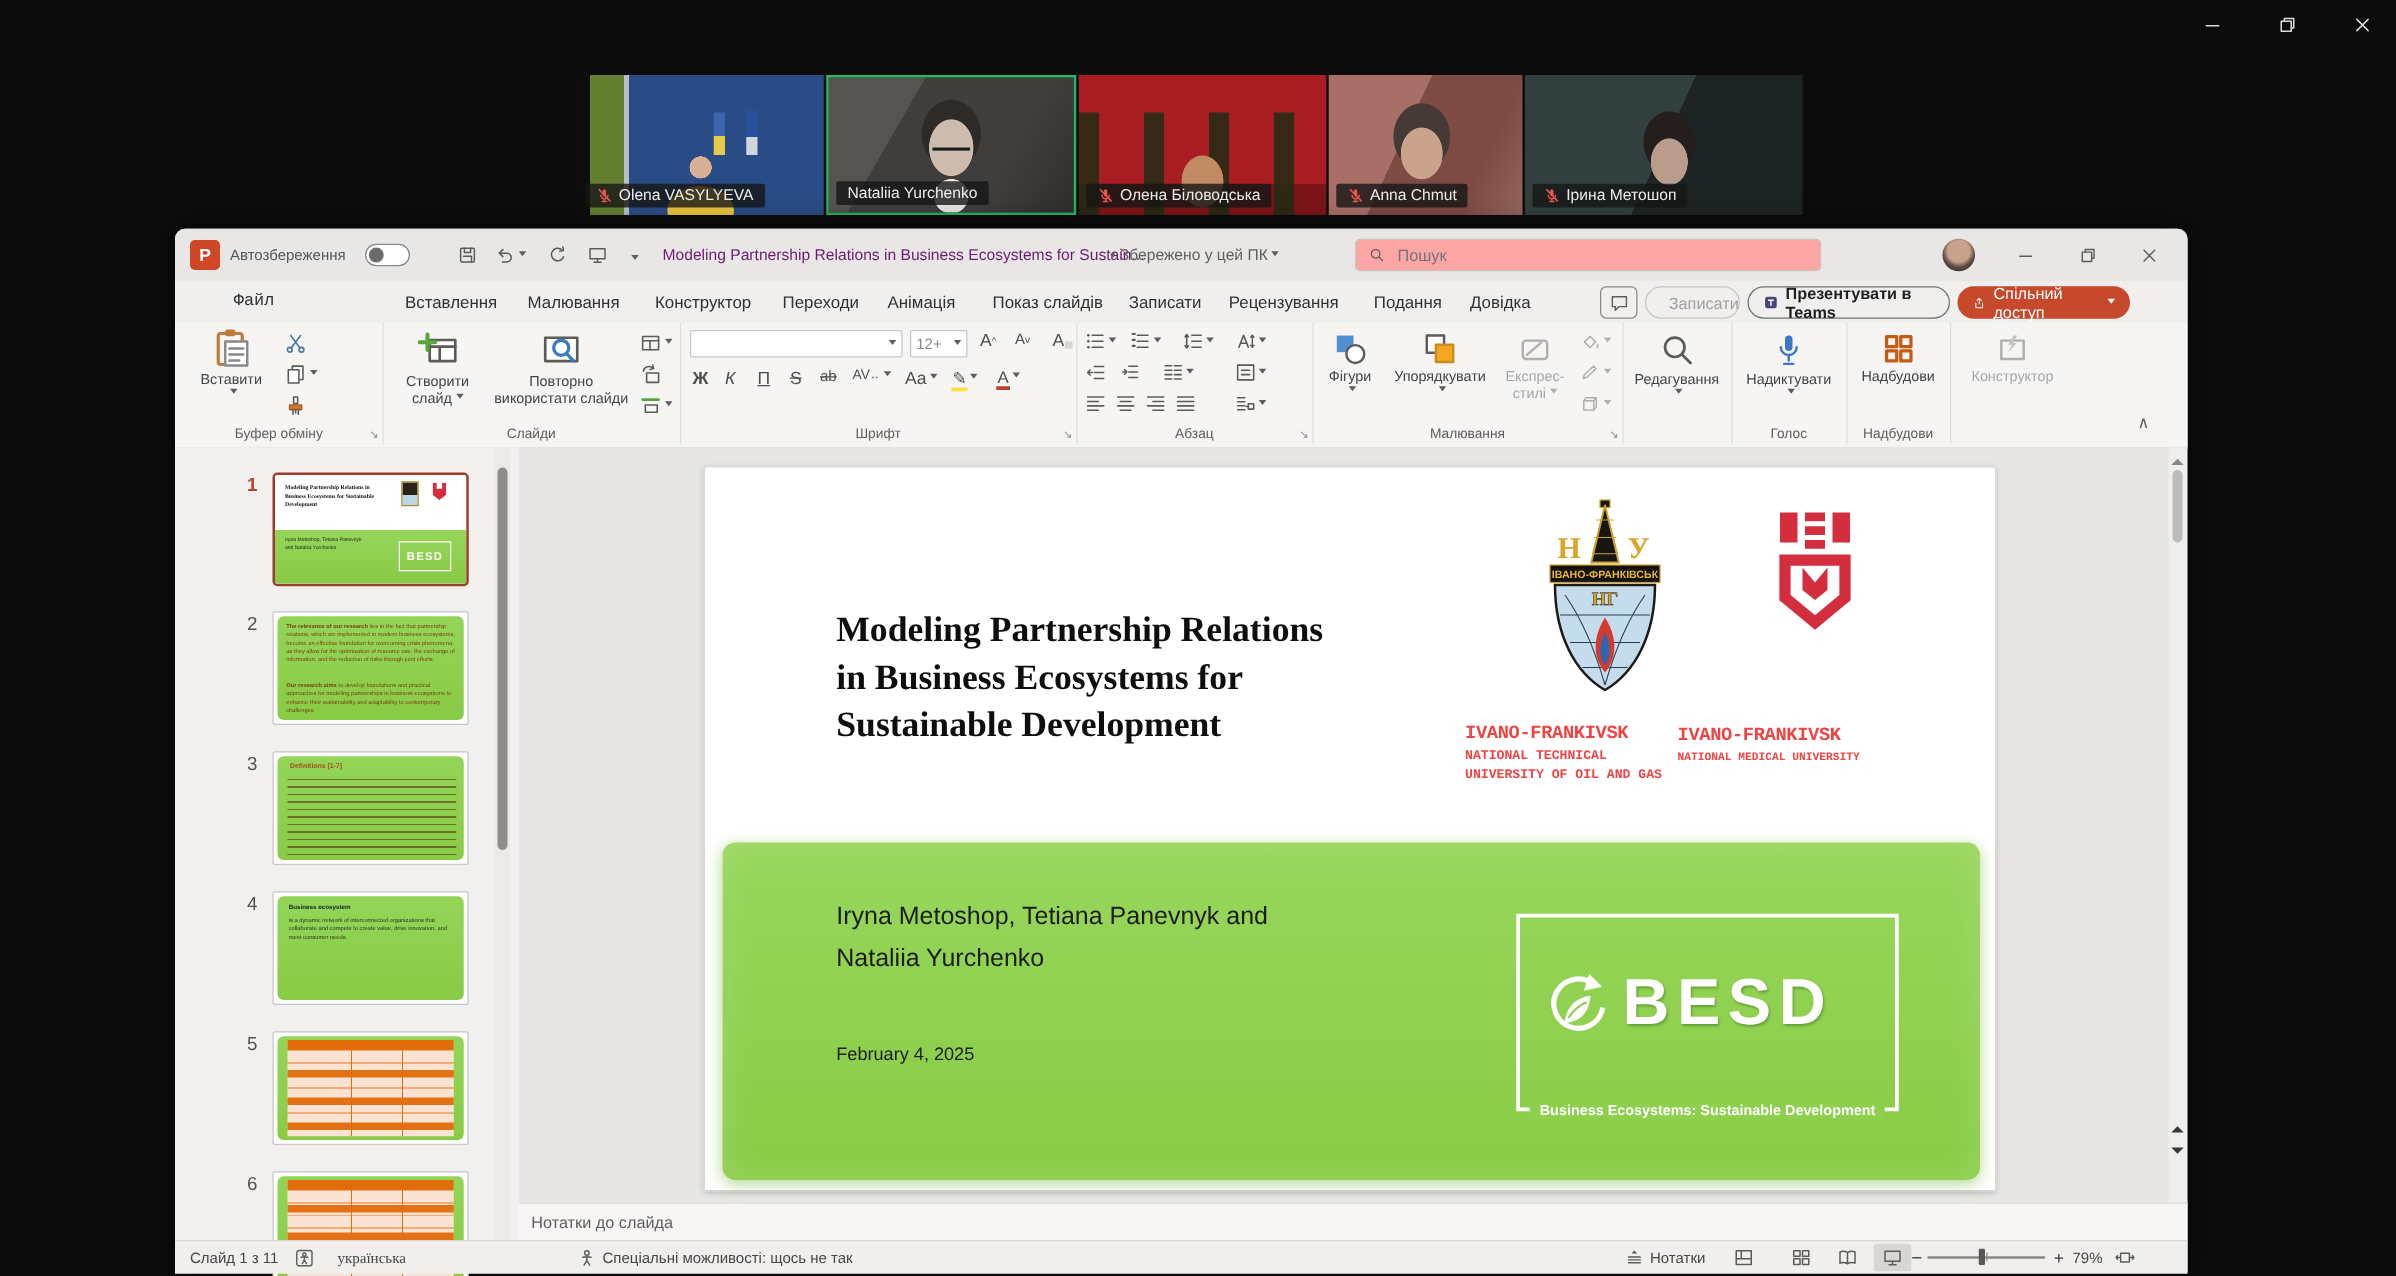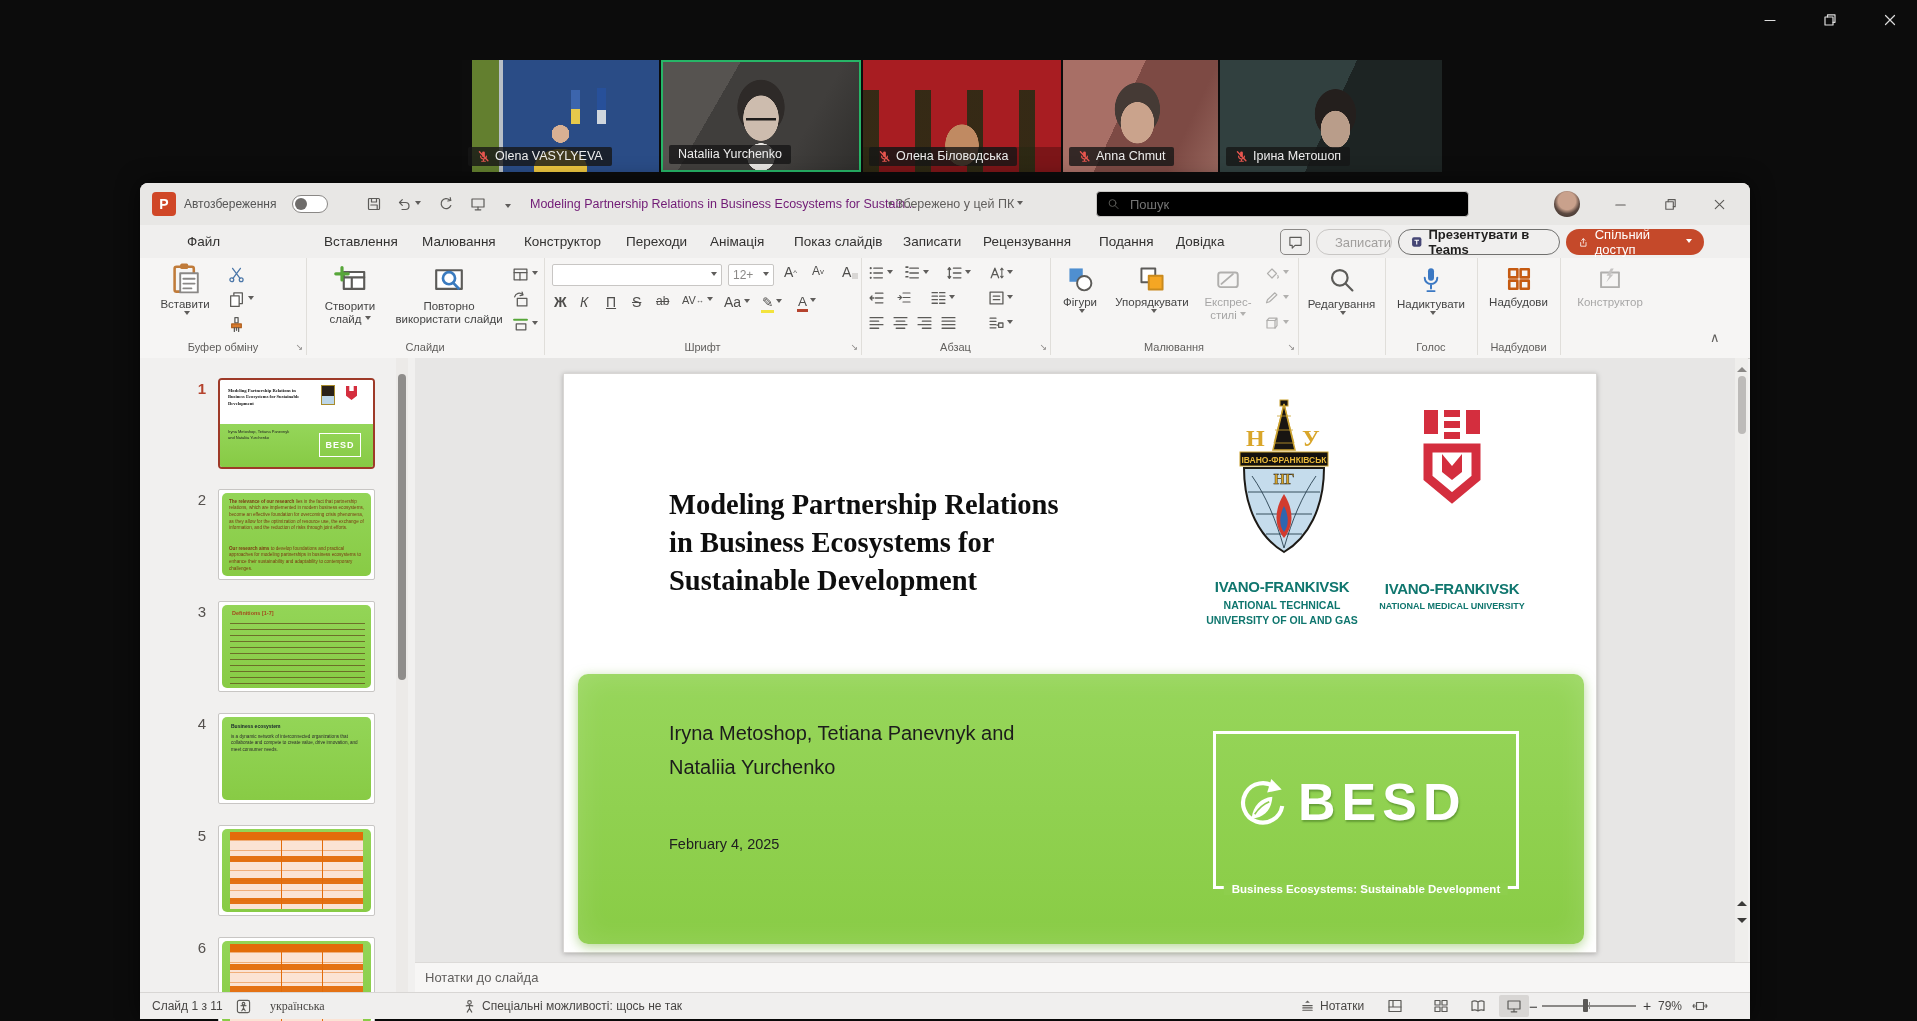--- a/index.html
+++ b/index.html
@@ -39,22 +39,22 @@
     radial-gradient(ellipse 21px 25px at 52% 48%, #241f1d 97%, transparent),
     linear-gradient(115deg,#31403f 0 50%,#1d2423 50%);}
   
   .ppwin{position:absolute;left:140px;top:183px;width:1610px;height:835px;background:#f3f2f1;
      border-radius:8px 8px 0 0;box-shadow:0 0 22px rgba(0,0,0,.6);font-size:12px;color:#3b3a39;}
   .tbar{position:absolute;left:0;top:0;width:100%;height:42px;background:#e8e7e5;border-radius:8px 8px 0 0;}
   .pplogo{position:absolute;left:12px;top:9px;width:24px;height:24px;border-radius:4px;background:#d04727;
      color:#fff;font-weight:bold;font-size:14px;display:flex;align-items:center;justify-content:center;}
   .toggle{position:absolute;width:34px;height:16px;border:1px solid #8a8886;border-radius:9px;background:#fff;}
   .toggle .knob{position:absolute;left:2px;top:2px;width:12px;height:12px;border-radius:50%;background:#6e6c6a;}
-  .searchbox{position:absolute;left:944px;top:8px;width:373px;height:26px;background:#000000;border:1px solid #c8c6c4;
-     border-radius:4px;display:flex;align-items:center;gap:8px;padding:0 10px;box-sizing:border-box;margin-left:12px;}
+  .searchbox{position:absolute;left:944px;top:8px;width:373px;height:26px;background:#fca5a5;border:1px solid #c8c6c4;
+     border-radius:4px;display:flex;align-items:center;gap:8px;padding:0 10px;box-sizing:border-box;}
   .searchin{border:0;outline:0;background:transparent;font-size:13px;color:#605e5c;width:100%;font-family:"Liberation Sans",sans-serif;}
   .wbtn{position:absolute;top:6px;width:46px;height:30px;display:flex;align-items:center;justify-content:center;}
   
   .mbar{position:absolute;left:0;top:42px;width:100%;height:33px;background:#f0efee;}
   .mtab{position:absolute;top:6px;font-size:13.5px;color:#323130;padding:3px 2px;}
   .mtab.active{font-weight:bold;}
   .mtab.active:after{content:"";position:absolute;left:0;right:0;bottom:-4px;height:3px;background:#b5432e;border-radius:2px;}
   .pill{position:absolute;top:4px;height:26px;border-radius:13px;display:flex;align-items:center;gap:6px;
      padding:0 12px;box-sizing:border-box;font-size:13px;}
   
@@ -86,21 +86,21 @@
      repeating-linear-gradient(to bottom,rgba(227,108,10,.45) 0 1px,transparent 1px 10px) 0 8px/100% 100% no-repeat,
      linear-gradient(90deg,transparent 0 38%,#e36c0a 38% calc(38% + 1px),transparent 0 69%,#e36c0a 69% calc(69% + 1px),transparent 0),
      linear-gradient(#e36c0a 0 8px,transparent 8px),#fbe3d4;}
   .tband{position:absolute;left:0;right:0;height:6px;background:#e36c0a;opacity:.95;}
   
   .canvas{position:absolute;left:275px;top:175px;width:1320px;height:604px;background:#e7e6e5;}
   .slide{position:absolute;left:423px;top:190px;width:1034px;height:580px;background:#fff;border:1px solid #d8d6d4;
      box-sizing:border-box;box-shadow:0 1px 5px rgba(0,0,0,.25);}
   .stitle{position:absolute;left:105px;top:112px;width:405px;font-family:"Liberation Serif",serif;
      font-weight:bold;font-size:28.5px;line-height:38px;color:#0e0e0e;}
-  .unicap{position:absolute;text-align:center;font-weight:bold;color:#0f766e;}
+  .unicap{position:absolute;font-weight:bold;color:#ef4444;font-family:Liberation Mono, monospace;}
   .gbox{position:absolute;left:14px;top:300px;width:1006px;height:270px;border-radius:10px;
      background:linear-gradient(180deg,#97d65b,#89cc45);
      box-shadow:0 3px 12px rgba(120,180,60,.55), inset 0 0 30px rgba(255,255,255,.15);}
   .authors{position:absolute;left:91px;top:42px;font-size:20px;line-height:34px;color:#1c1c1c;}
   .sdate{position:absolute;left:91px;top:162px;font-size:14.5px;color:#202020;}
   .besd{position:absolute;left:635px;top:57px;width:306px;height:158px;border:3px solid #fff;box-sizing:border-box;}
   .besdtxt{position:absolute;left:82px;top:38px;font-size:52px;font-weight:bold;color:#fff;letter-spacing:6px;
      text-shadow:1px 2px 2px rgba(60,110,30,.5);}
   .besdcap{position:absolute;left:50%;bottom:-9px;transform:translateX(-50%);background:#8ecf4d;color:#fff;
      font-size:11.5px;font-weight:bold;white-space:nowrap;padding:0 8px;}
@@ -458,21 +458,21 @@
           </svg>
         </span>
       <span class="wbtn" style="left:1556px;">
           <svg class="ic" width="15" height="15">
             <use href="#i-x"></use>
           </svg>
         </span>
     </div>
 
     <div class="mbar">
-      <span class="mtab" style="left:45px;">Файл</span>
+      <span class="mtab" style="left:45px;font-family:Liberation Mono, monospace;">Файл</span>
       <span class="mtab active" style="left:105px;margin-top:32px;">Основне</span>
       <span class="mtab" style="left:182px;">Вставлення</span>
       <span class="mtab" style="left:280px;">Малювання</span>
       <span class="mtab" style="left:382px;">Конструктор</span>
       <span class="mtab" style="left:484px;">Переходи</span>
       <span class="mtab" style="left:568px;">Анімація</span>
       <span class="mtab" style="left:652px;">Показ слайдів</span>
       <span class="mtab" style="left:761px;">Записати</span>
       <span class="mtab" style="left:841px;">Рецензування</span>
       <span class="mtab" style="left:957px;">Подання</span>

